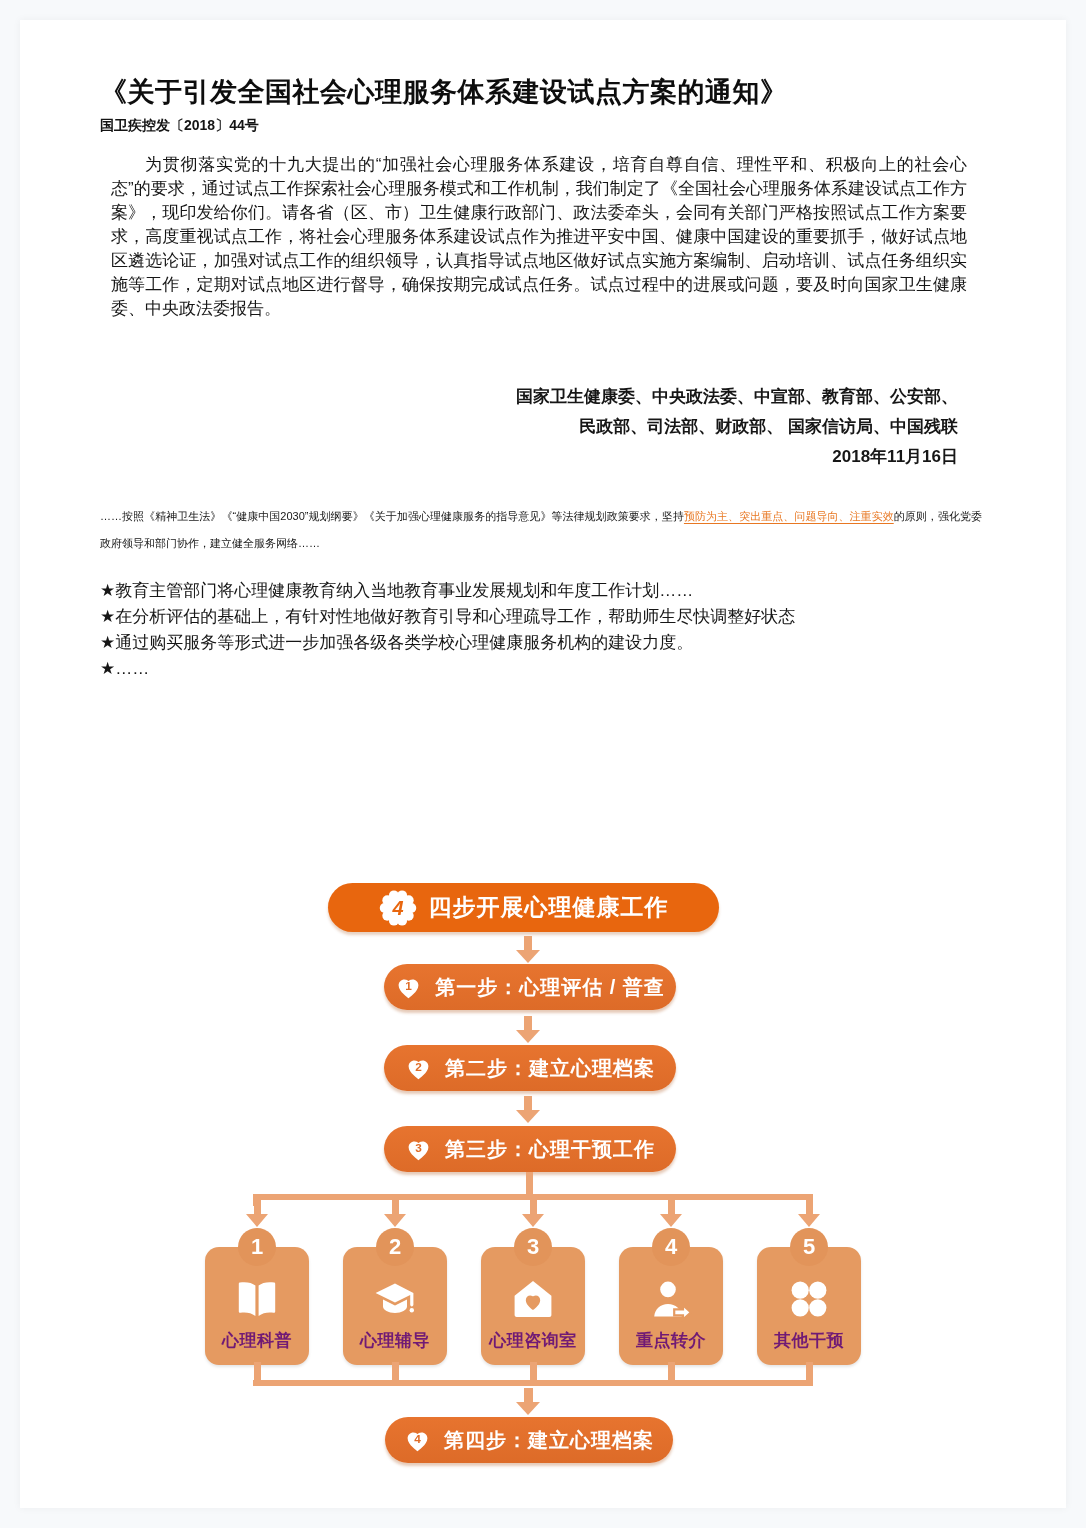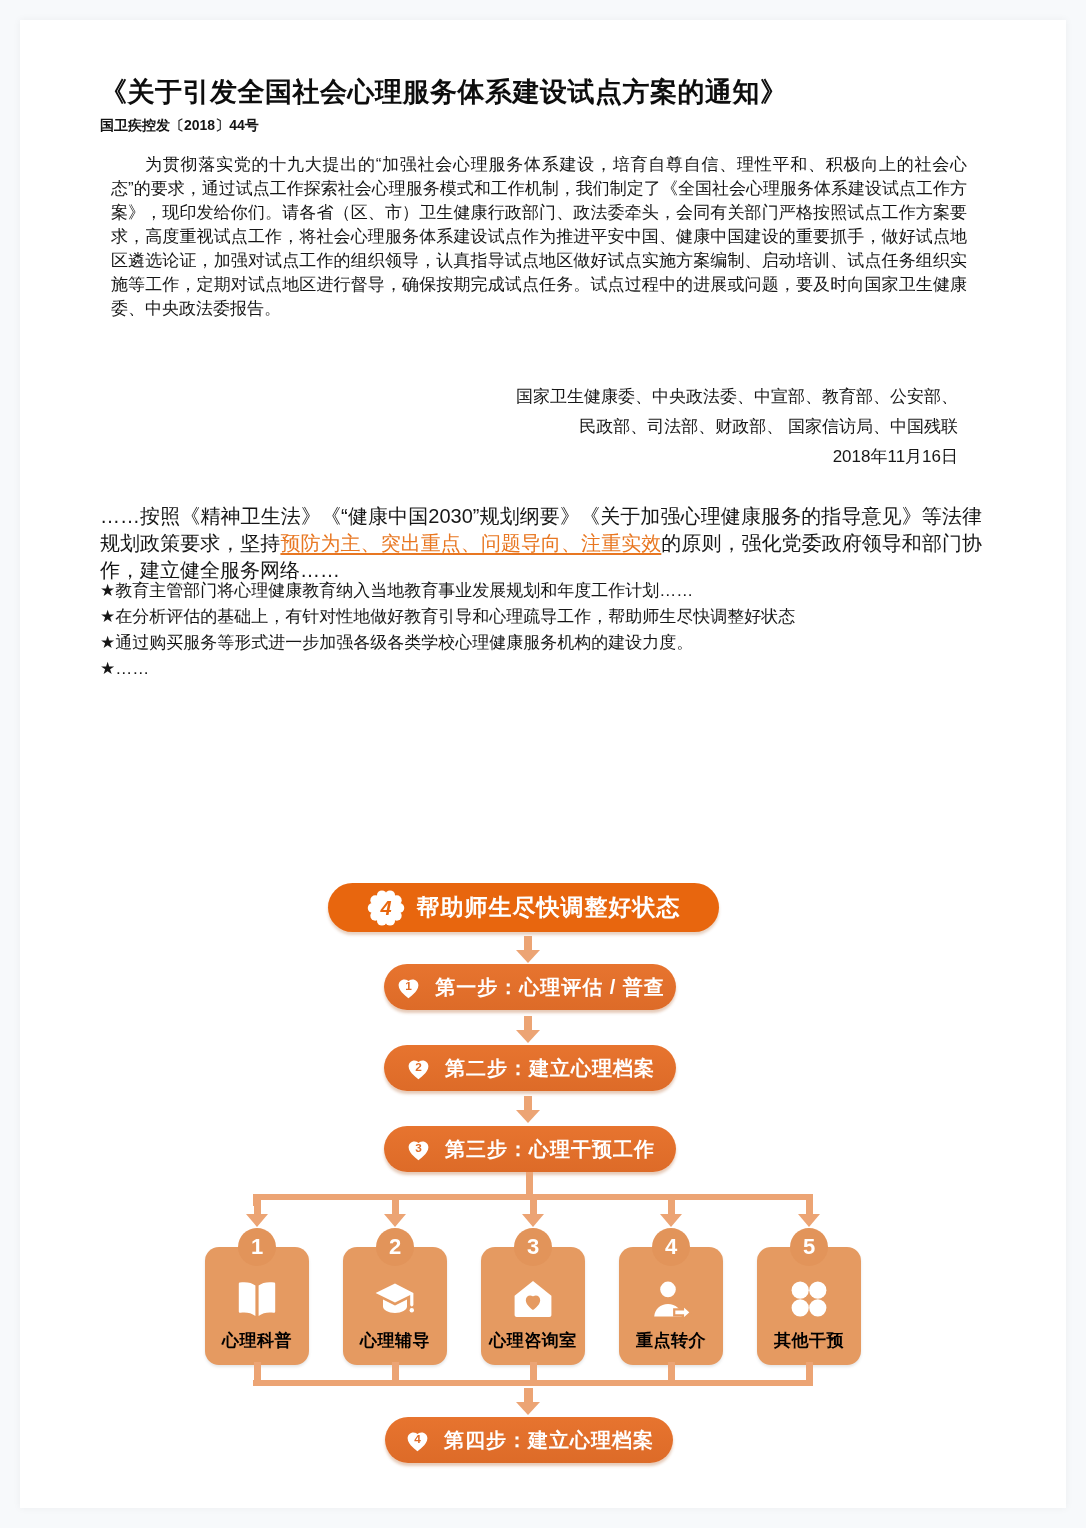--- a/index.html
+++ b/index.html
@@ -5,22 +5,22 @@
   html,body{margin:0;padding:0;}
   body{font-family:"Liberation Sans","DejaVu Sans",sans-serif;background:#f7f9fb;}
   .wrapper{position:relative;width:1086px;height:1528px;background:#f7f9fb;overflow:hidden;}
   .page{position:absolute;left:20px;top:20px;right:20px;bottom:20px;background:#ffffff;box-shadow:0 0 8px rgba(0,0,0,.05);}
   
   .doc-title{position:absolute;left:100px;top:74px;width:900px;font-size:27px;font-weight:700;color:#0d0d0d;letter-spacing:.5px;}
   .doc-num{position:absolute;left:100px;top:117px;width:600px;font-size:14px;font-weight:600;color:#141414;}
   .preamble{position:absolute;left:100px;top:142px;width:878px;font-size:17px;line-height:24px;color:#161616;text-align:justify;font-weight:500;}
   .preamble .body-par{text-indent:2em;margin:11px;}
   .preamble .addr{margin:0;}
-  .signature{position:absolute;left:100px;top:382px;width:858px;font-size:17px;line-height:30px;color:#161616;text-align:right;font-weight:400;}
-  .policy{position:absolute;left:100px;top:503px;width:882px;font-size:20px;line-height:27px;color:#161616;text-align:justify;font-weight:500;}
+  .signature{position:absolute;left:100px;top:382px;width:858px;font-size:17px;line-height:30px;color:#161616;text-align:right;font-weight:700;}
+  .policy{position:absolute;left:100px;top:503px;width:882px;font-size:11px;line-height:27px;color:#161616;text-align:justify;font-weight:500;}
   .hl{color:#e87722;text-decoration:underline;text-underline-offset:3px;}
   .bullets{position:absolute;left:100px;top:578px;width:882px;font-size:17px;line-height:26px;color:#161616;font-weight:500;}
   .bullets div{margin:0;}
   
   .fc{position:absolute;left:0;top:0;width:1086px;height:1528px;pointer-events:none;}
   .fc *{pointer-events:auto;}
   .hdr-box{position:absolute;left:328px;top:883px;width:391px;height:49px;background:#e8660e;border-radius:25px;
      display:flex;align-items:center;justify-content:center;gap:12px;box-shadow:0 3px 3px rgba(160,70,10,.25);}
   .hdr-box .hdr-label{color:#fff;font-size:23px;font-weight:700;letter-spacing:1px;}
   .step-pill{position:absolute;width:292px;height:46px;background:linear-gradient(#e7742f,#dd6b28);border-radius:23px;
@@ -37,21 +37,21 @@
      border-left:12px solid transparent;border-right:12px solid transparent;border-top:13px solid #eca474;}
   
   .conn-v{position:absolute;background:#eca474;}
   .conn-h{position:absolute;background:#eca474;height:6px;}
   .conn-head{position:absolute;width:0;height:0;border-left:11px solid transparent;border-right:11px solid transparent;border-top:13px solid #eca474;}
   
   .branch{position:absolute;top:1247px;width:104px;height:118px;background:#e59a61;border-radius:14px;box-shadow:0 2px 3px rgba(0,0,0,.1);}
   .branch .num-circle{position:absolute;left:33px;top:-19px;width:38px;height:38px;border-radius:50%;background:#e2945a;
      color:#fff;font-size:22px;font-weight:700;display:flex;align-items:center;justify-content:center;}
   .branch .b-icon{position:absolute;left:0;right:0;top:28px;display:flex;justify-content:center;}
-  .branch .b-label{position:absolute;left:0;right:0;bottom:13px;text-align:center;color:#000000;font-size:17px;font-weight:700;letter-spacing:.5px;}
+  .branch .b-label{position:absolute;left:0;right:0;bottom:13px;text-align:center;color:#701a75;font-size:17px;font-weight:700;letter-spacing:.5px;}
   .br-1{left:205px;} .br-2{left:343px;} .br-3{left:481px;} .br-4{left:619px;} .br-5{left:757px;}
 </style>
 </head>
 <body>
 
 <div class="wrapper">
   <div class="page"></div>
 
   <div class="doc-title">《关于引发全国社会心理服务体系建设试点方案的通知》</div>
   <div class="doc-num">国卫疾控发〔2018〕44号</div>
@@ -87,21 +87,21 @@
             <circle cx="8.7" cy="28.2" r="5.2"></circle>
             <circle cx="6" cy="20" r="5.2"></circle>
           <circle cx="8.7" cy="11.8" r="5.2"></circle>
             <circle cx="15.7" cy="6.7" r="5.2"></circle>
             <circle cx="24.3" cy="6.7" r="5.2"></circle>
           <circle cx="31.3" cy="11.8" r="5.2"></circle>
             <circle cx="20" cy="20" r="15.5"></circle>
         </g>
         <text x="20" y="27.5" text-anchor="middle" font-size="21" font-weight="bold" font-style="italic" fill="#e8660e">4</text>
       </svg>
-      <span class="hdr-label">帮助师生尽快调整好状态</span>
+      <span class="hdr-label">四步开展心理健康工作</span>
     </div>
 
     <div class="arrow" style="left:515px;top:936px;"></div>
 
     <div class="step-pill pill-1">
       <svg width="27" height="25" viewBox="0 0 24 22">
         <path fill="#ffffff" d="M12 20.6S3.2 14.8 3.2 9.1c0-2.9 2.3-5.2 5.2-5.2 1.9 0 3.1 1 3.6 1.4.5-.4 1.7-1.4 3.6-1.4 2.9 0 5.2 2.3 5.2 5.2 0 5.7-8.8 11.5-8.8 11.5z"></path>
         <text x="12" y="13.2" text-anchor="middle" font-size="10.5" font-weight="bold" fill="#df6c28">1</text>
       </svg>
       <span class="pill-label">第一步：心理评估 / 普查</span>

